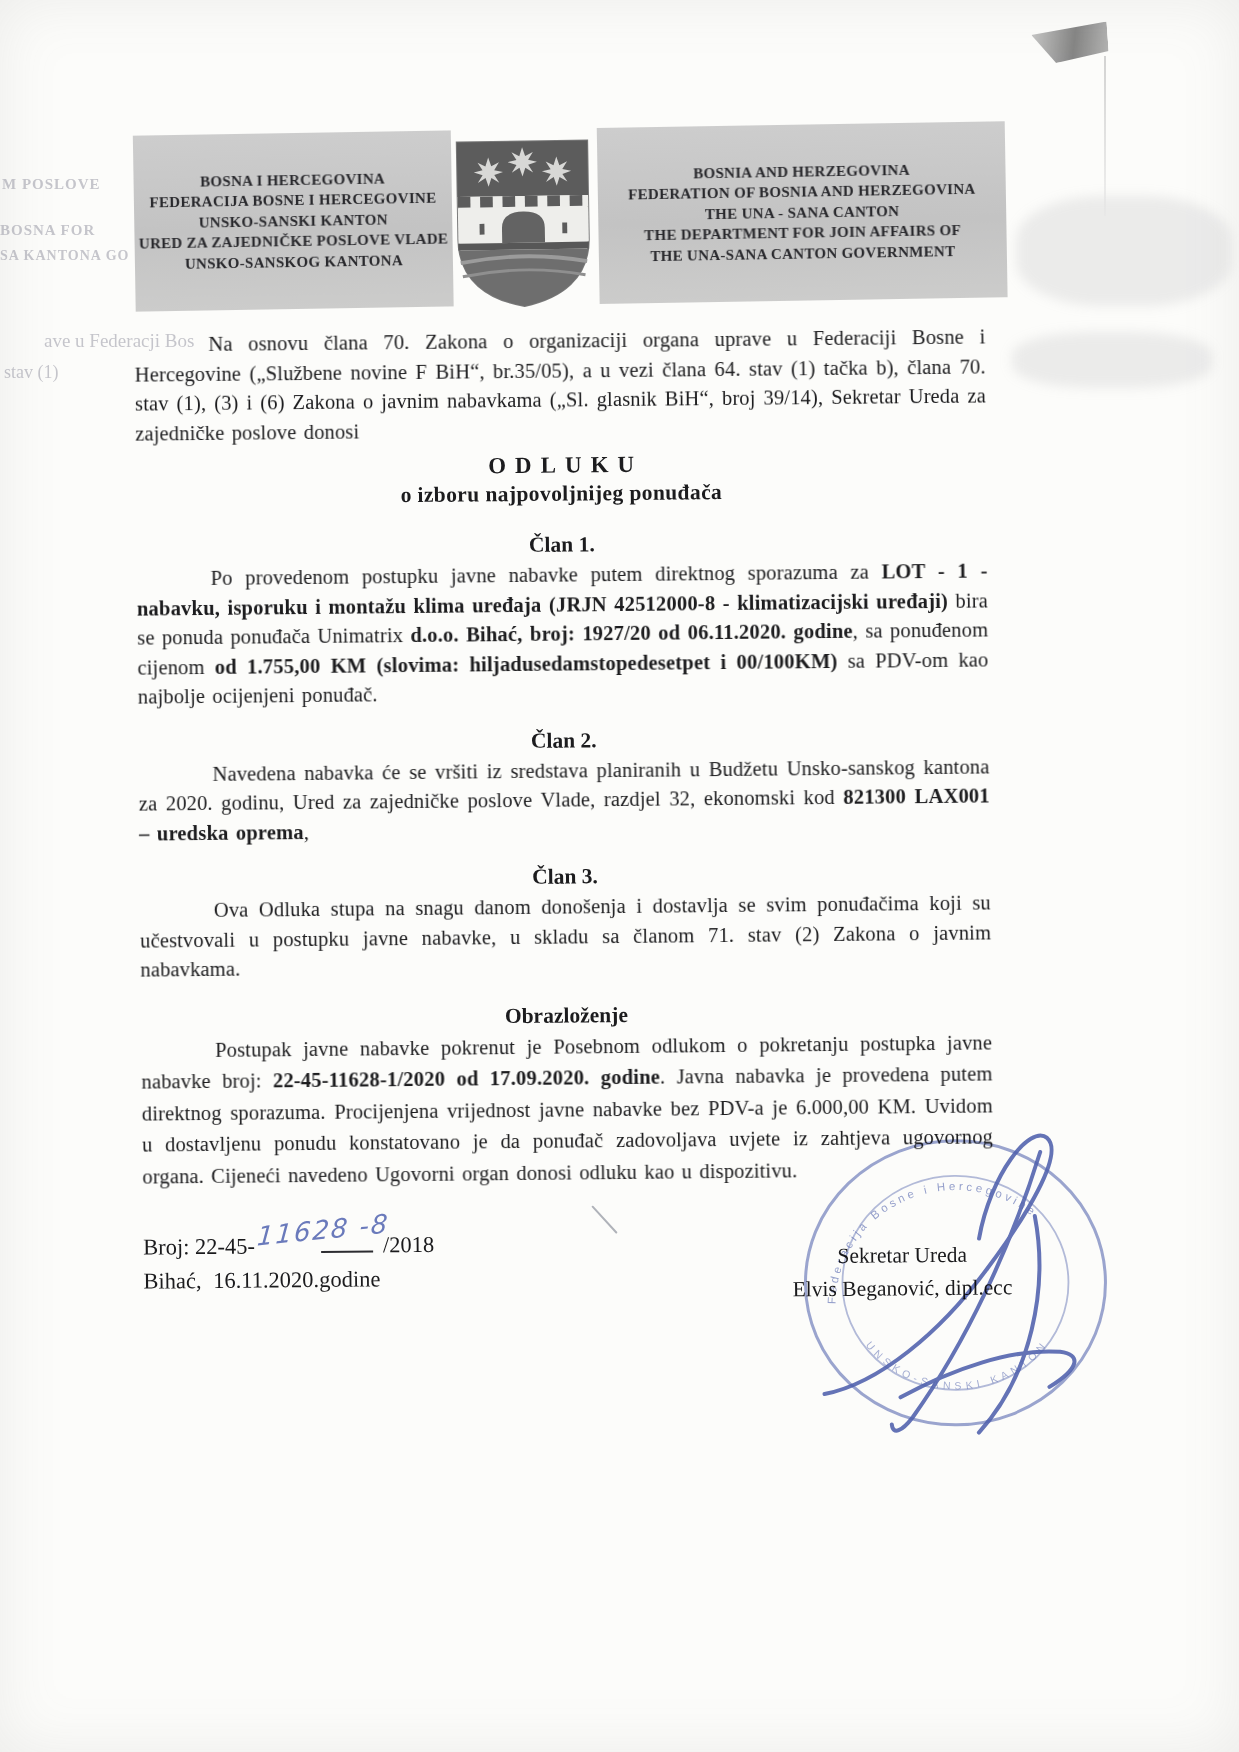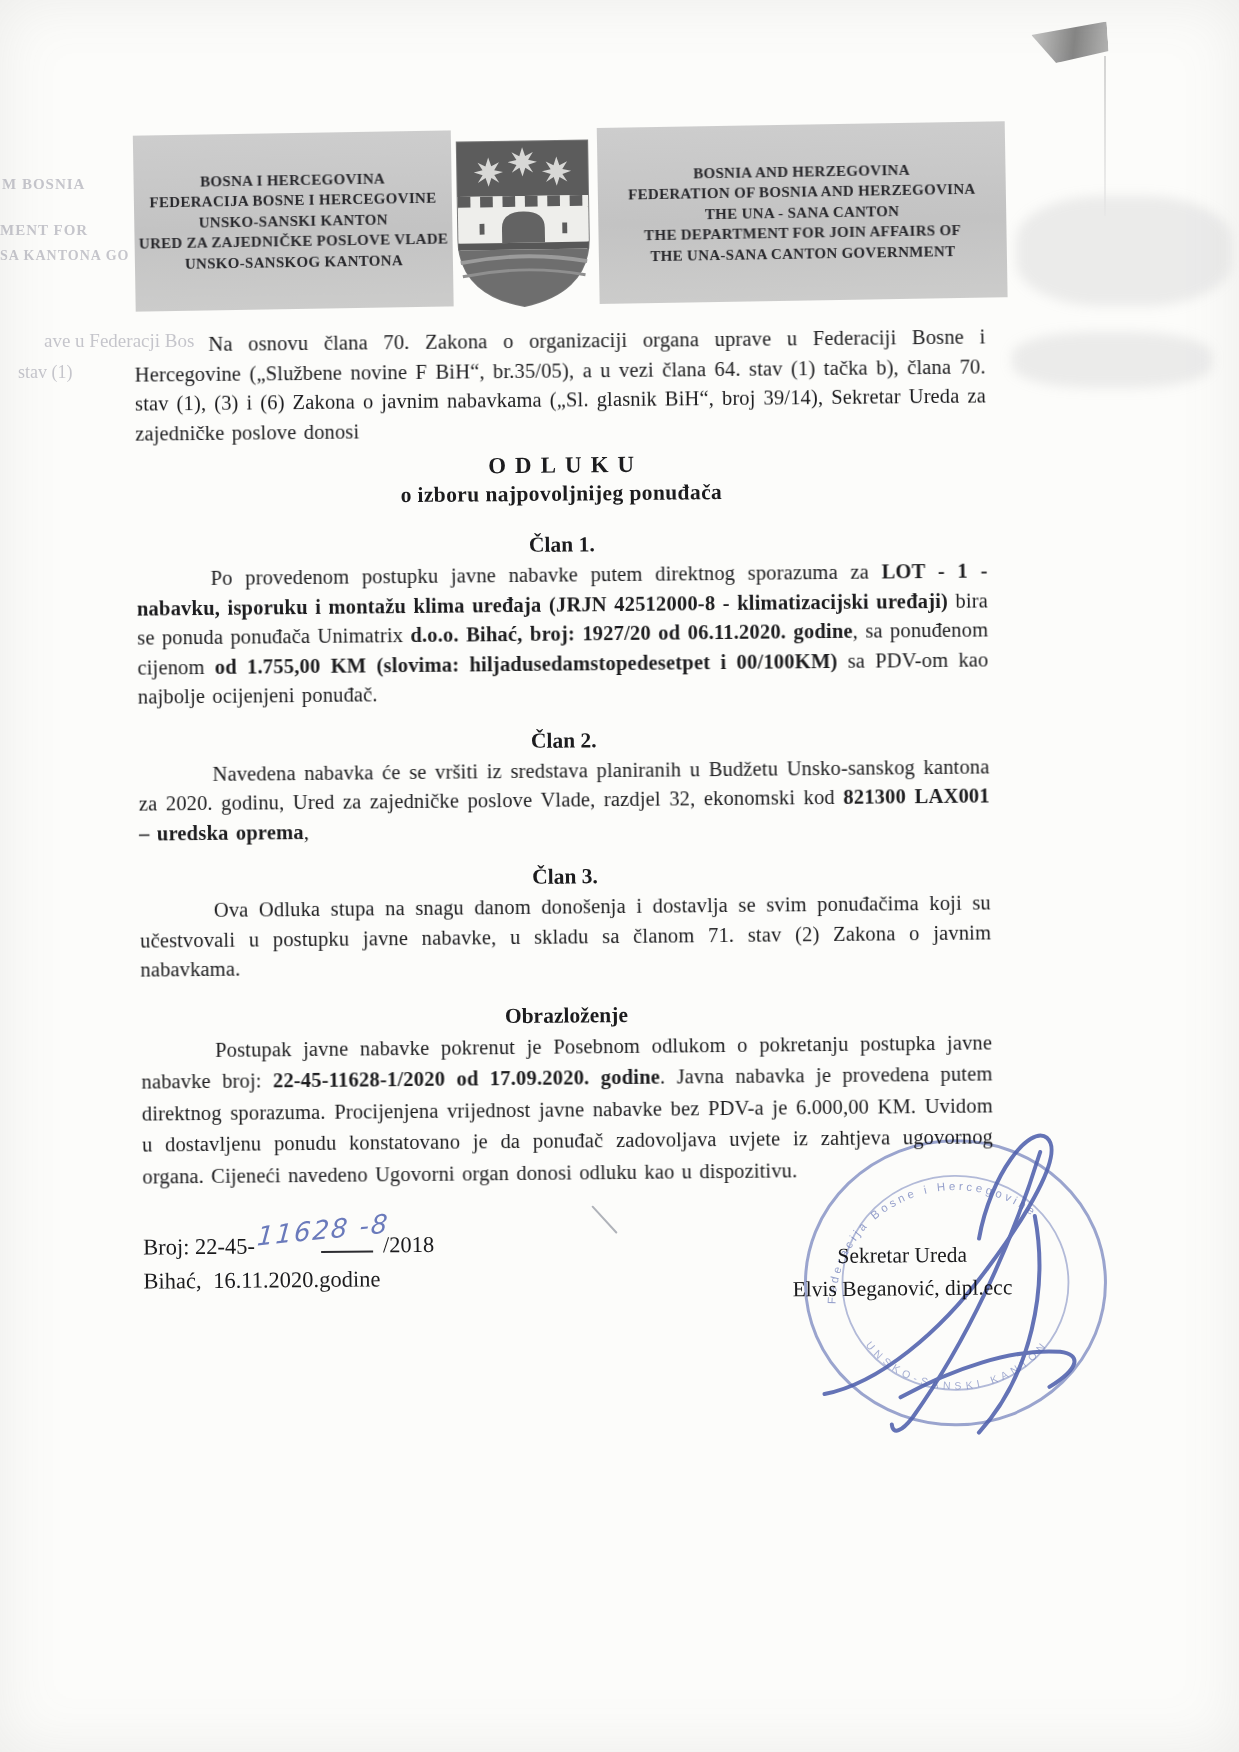--- a/index.html
+++ b/index.html
@@ -73,25 +73,25 @@
   .edge{position:absolute;left:1104px;top:56px;width:2px;height:160px;
         background:linear-gradient(#a9a9a9,#e5e5e5);opacity:.5;}
   .tick{position:absolute;left:589px;top:1205px;width:37px;height:2px;background:#8e939d;
         transform:rotate(48deg);transform-origin:left top;opacity:.7;border-radius:2px;}
 </style>
 </head>
 <body>
 
 <div class="page">
 
-  <div class="ghost" style="left:2px;top:176px;font-size:15px;letter-spacing:1px;">M BOSNIA</div>
-  <div class="ghost" style="left:0px;top:222px;font-size:15px;letter-spacing:1px;">MENT FOR</div>
+  <div class="ghost" style="left:2px;top:176px;font-size:15px;letter-spacing:1px;">M POSLOVE</div>
+  <div class="ghost" style="left:0px;top:222px;font-size:15px;letter-spacing:1px;">BOSNA FOR</div>
   <div class="ghost" style="left:0px;top:248px;font-size:14px;letter-spacing:1px;">SA KANTONA GO</div>
   <div class="ghost" style="left:44px;top:330px;font-size:19px;font-weight:normal;">ave u Federacji Bos</div>
-  <div class="ghost" style="left:18px;top:362px;font-size:18px;font-weight:normal;">stav (1)</div>
+  <div class="ghost" style="left:4px;top:362px;font-size:18px;font-weight:normal;">stav (1)</div>
 
   <div class="smudge" style="left:1016px;top:196px;width:215px;height:110px;"></div>
   <div class="smudge" style="left:1012px;top:332px;width:200px;height:56px;"></div>
 
   <div class="fold"></div>
   <div class="edge"></div>
 
   <div class="scan">
 
     <div class="band">

